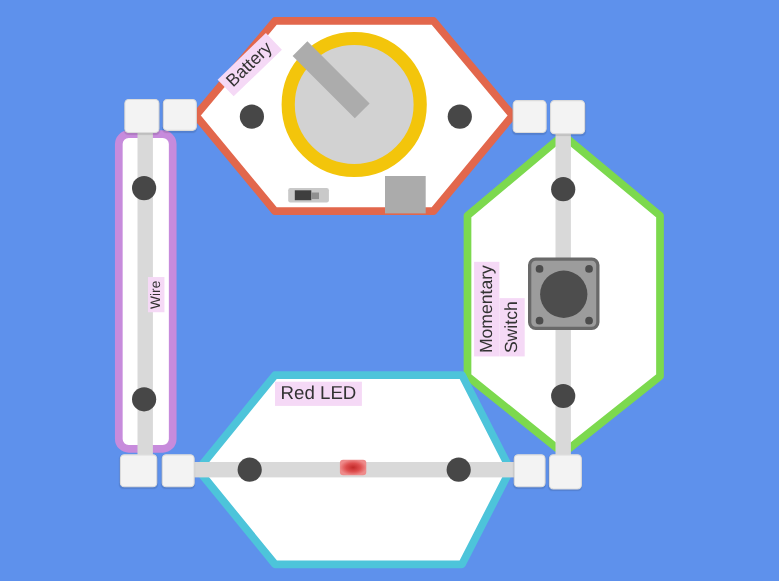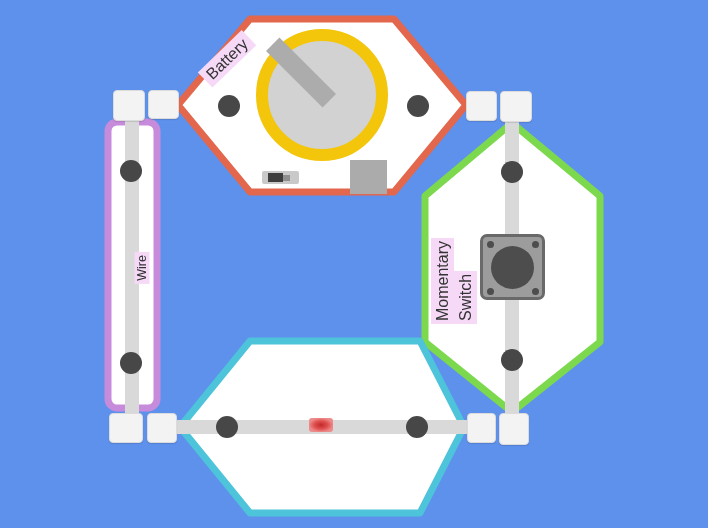--- a/index.html
+++ b/index.html
@@ -82,15 +82,16 @@
   <div class="screw" style="left:532px;top:288px;"></div>
   <div class="btn-cap"></div>
 
   <div class="led-lamp"></div>
 
   <div class="plabel lbl-battery">Battery</div>
   <div class="plabel lbl-switch">
     <span>Momentary</span>
     <span>Switch</span>
   </div>
+  <div class="plabel lbl-led">Red LED</div>
   <div class="plabel lbl-wire">Wire</div>
 
 </div>
 
 </body></html>

